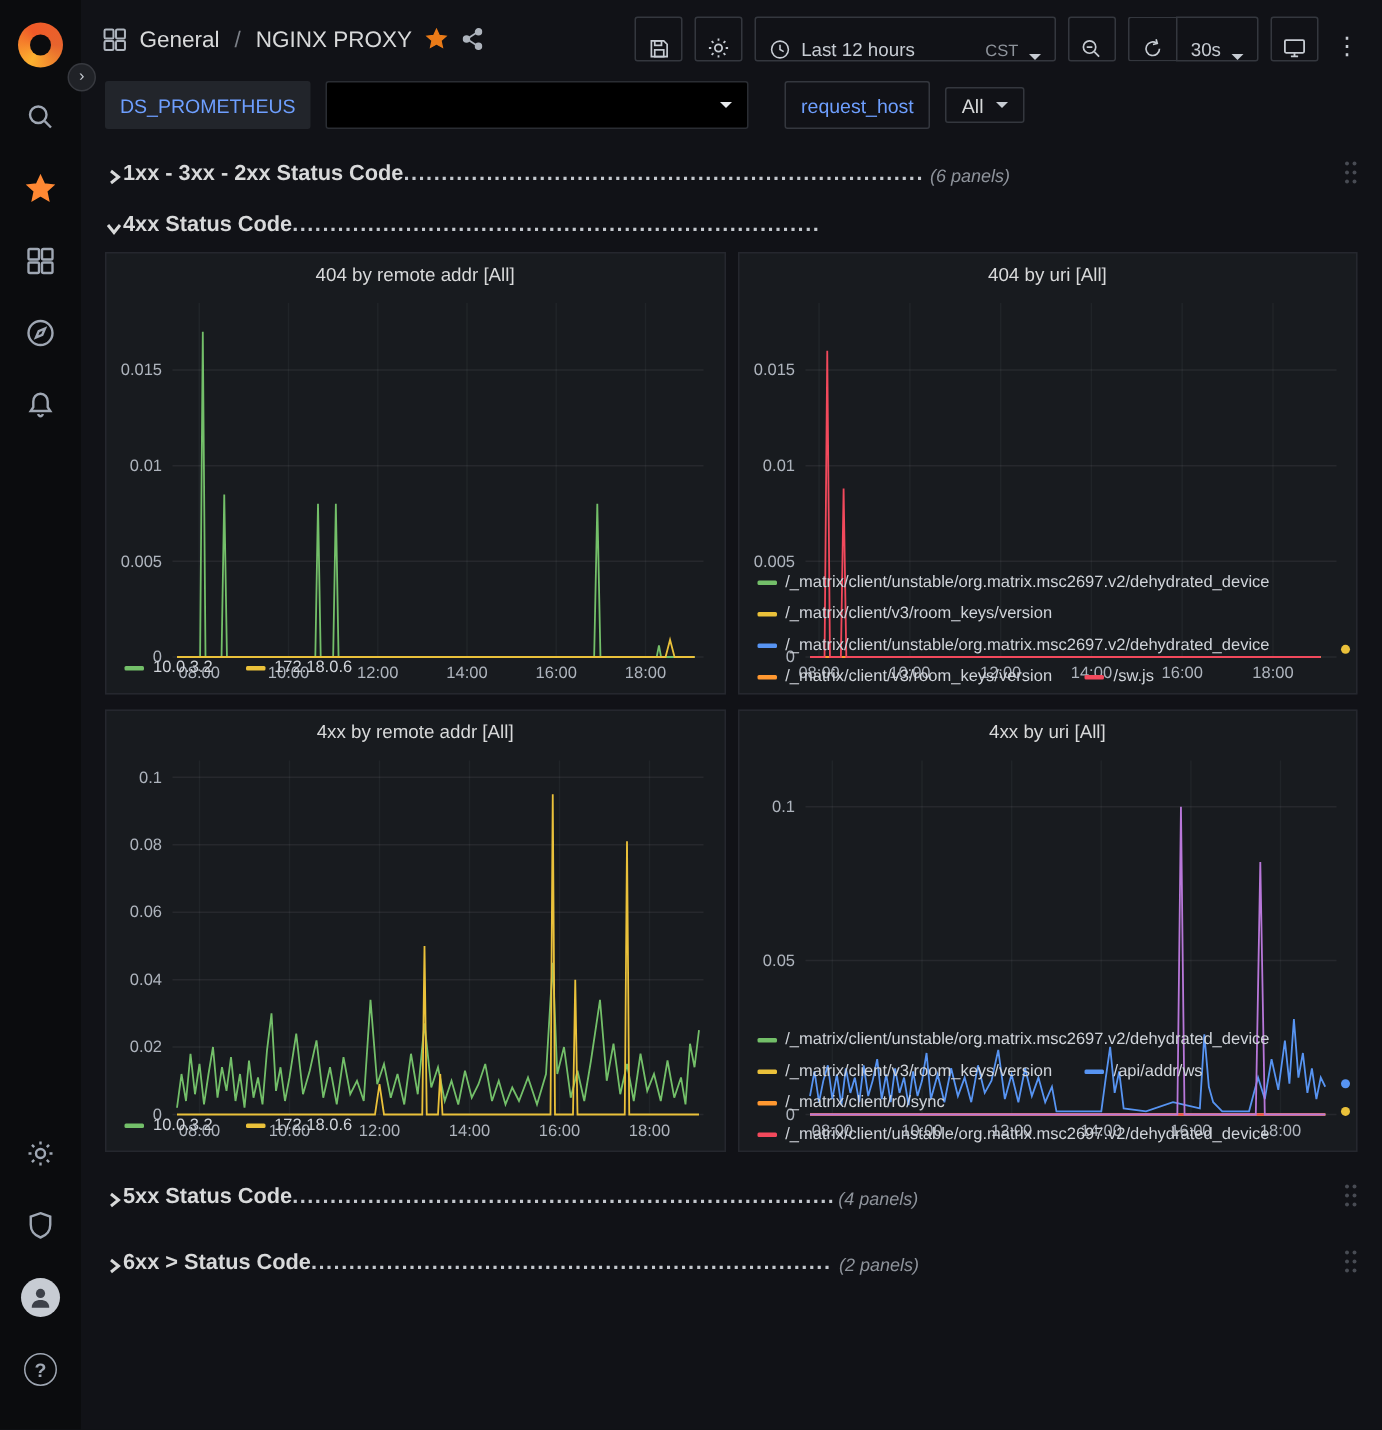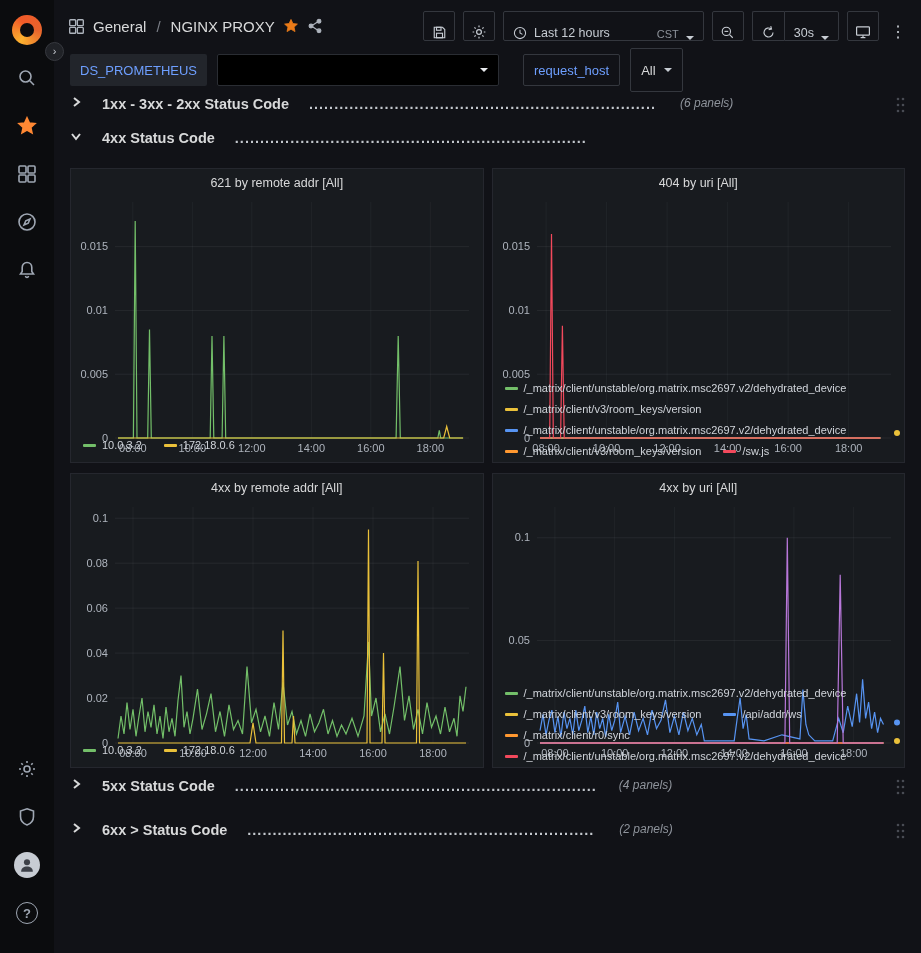--- a/index.html
+++ b/index.html
@@ -48,26 +48,26 @@
     border-top:4px solid #c7ccd3; display:inline-block; }
   .kebab { font-size:16px; color:#c7ccd3; letter-spacing:0; }
 
   
   .submenu { height:36px; display:flex; align-items:center; gap:10px; padding:0 16px; flex-shrink:0; }
   .var-label { height:32px; display:flex; align-items:center; padding:12px 10px; background:#22252b;
     color:#6e9fff; font-size:13px; border-radius:2px; cursor:pointer; }
   .var-label.bordered { background:transparent; border:1px solid #34373e; }
   .var-value-black { width:282px; height:32px; background:#000; border:1px solid #2a2d33;
     border-radius:2px; display:flex; align-items:center; justify-content:flex-end; padding:0 10px; cursor:pointer; }
-  .var-value { height:44px; border:1px solid #34373e; border-radius:2px; display:flex; align-items:center;
+  .var-value { height:24px; border:1px solid #34373e; border-radius:2px; display:flex; align-items:center;
     gap:8px; padding:0 10px; font-size:13px; color:#d8d9da; cursor:pointer; }
 
   
   .dashboard { flex:1; padding:8px 16px; overflow:hidden; }
-  .row-header { height:28px; display:flex; align-items:flex-start; gap:20px; cursor:pointer; }
+  .row-header { height:28px; display:flex; align-items:flex-end; gap:0; cursor:pointer; }
   .row-header .chev { stroke:#d8d9da; fill:none; stroke-width:2; flex-shrink:0; }
   .row-title { font-size:14.5px; font-weight:bold; color:#d8d9da; white-space:nowrap; }
   .row-dots { font-size:14.5px; font-weight:bold; color:#c3c7cd; letter-spacing:1px; overflow:hidden;
     white-space:nowrap; }
   .row-count { font-size:12px; font-style:italic; color:#8e939b; white-space:nowrap; margin-left:4px; }
   .row-spacer { flex:1; }
   .drag-handle { flex-shrink:0; opacity:.8; cursor:grab; }
 
   .panels-grid { display:grid; grid-template-columns:1fr 1fr; gap:10px 8px; margin:10px 0; }
   .panel { background:#181b1f; border:1px solid #25272e; height:295px; display:flex;
@@ -269,21 +269,21 @@
         <svg class="chev" width="12" height="12" viewBox="0 0 12 12" style="transform:rotate(90deg)">
           <polyline points="4,2 9,6 4,10"></polyline>
         </svg>
         <span class="row-title">4xx Status Code</span>
         <span class="row-dots" style="max-width:352px">...........................................................................................................</span>
       </div>
 
       <div class="panels-grid">
 
         <div class="panel">
-          <div class="panel-title">621 by remote addr [All]</div>
+          <div class="panel-title">404 by remote addr [All]</div>
           <div class="chart-wrap">
               <svg width="412" height="262">
                 <line x1="42" x2="396" y1="244" y2="244" stroke="rgba(204,210,220,0.08)" stroke-width="1"></line>
                 <text x="35" y="247.5" text-anchor="end" fill="#aeb4bd" font-size="11">0</text>
                 <line x1="42" x2="396" y1="180.2162162162162" y2="180.2162162162162" stroke="rgba(204,210,220,0.08)" stroke-width="1"></line>
                 <text x="35" y="183.7162162162162" text-anchor="end" fill="#aeb4bd" font-size="11">0.005</text>
                 <line x1="42" x2="396" y1="116.43243243243242" y2="116.43243243243242" stroke="rgba(204,210,220,0.08)" stroke-width="1"></line>
                 <text x="35" y="119.93243243243242" text-anchor="end" fill="#aeb4bd" font-size="11">0.01</text>
                 <line x1="42" x2="396" y1="52.648648648648646" y2="52.648648648648646" stroke="rgba(204,210,220,0.08)" stroke-width="1"></line>
                 <text x="35" y="56.148648648648646" text-anchor="end" fill="#aeb4bd" font-size="11">0.015</text>

